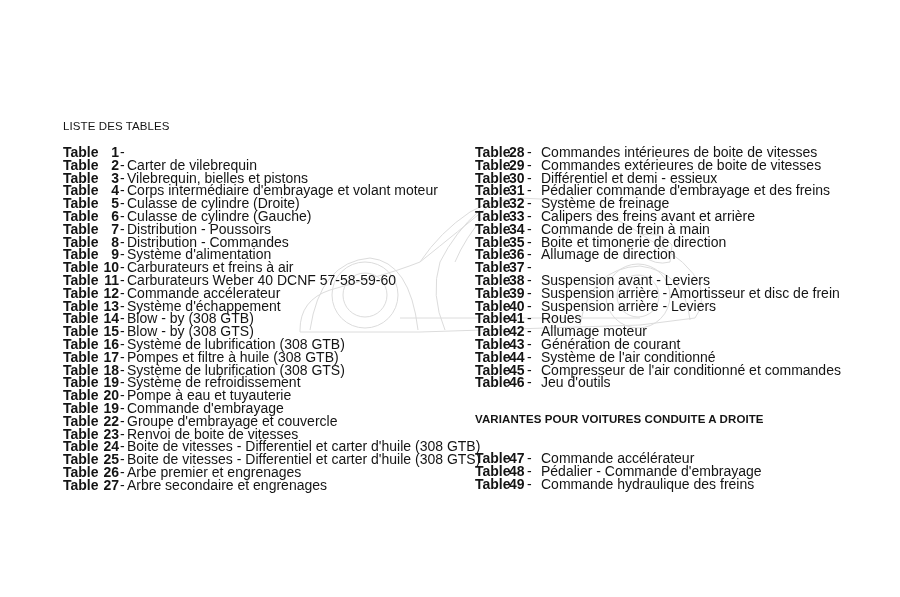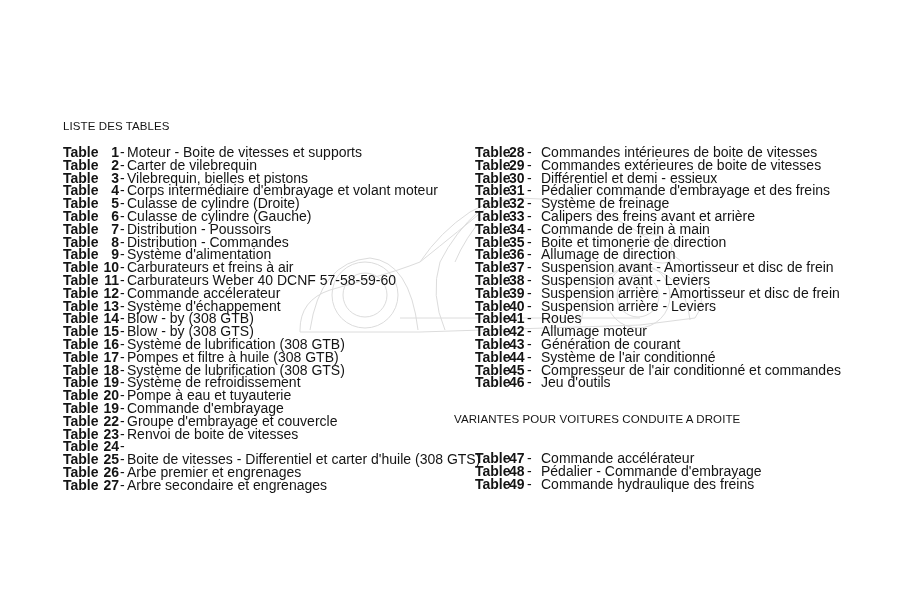--- a/index.html
+++ b/index.html
@@ -58,21 +58,20 @@
   </g>
 </svg>
 
 <div class="heading" style="left:63px; top:120px;">LISTE DES TABLES</div>
 
 <div class="col" id="left-col" style="left:63px; top:146px; width:360px;">
     <div class="row">
       <span class="lbl">Table</span>
       <span class="num">1</span>
       <span class="dash">-</span>
-      <span class="desc">Moteur - Boite de vitesses et supports</span>
     </div>
     <div class="row">
       <span class="lbl">Table</span>
       <span class="num">2</span>
       <span class="dash">-</span>
       <span class="desc">Carter de vilebrequin</span>
     </div>
     <div class="row">
       <span class="lbl">Table</span>
       <span class="num">3</span>
@@ -196,20 +195,21 @@
     <div class="row">
       <span class="lbl">Table</span>
       <span class="num">23</span>
       <span class="dash">-</span>
       <span class="desc">Renvoi de boite de vitesses</span>
     </div>
     <div class="row">
       <span class="lbl">Table</span>
       <span class="num">24</span>
       <span class="dash">-</span>
+      <span class="desc">Boite de vitesses - Differentiel et carter d'huile (308 GTB)</span>
     </div>
     <div class="row">
       <span class="lbl">Table</span>
       <span class="num">25</span>
       <span class="dash">-</span>
       <span class="desc">Boite de vitesses - Differentiel et carter d'huile (308 GTS)</span>
     </div>
     <div class="row">
       <span class="lbl">Table</span>
       <span class="num">26</span>
@@ -276,21 +276,20 @@
     <div class="row">
       <span class="lbl">Table</span>
       <span class="num">36</span>
       <span class="dash">-</span>
       <span class="desc">Allumage de direction</span>
     </div>
     <div class="row">
       <span class="lbl">Table</span>
       <span class="num">37</span>
       <span class="dash">-</span>
-      <span class="desc">Suspension avant - Amortisseur et disc de frein</span>
     </div>
     <div class="row">
       <span class="lbl">Table</span>
       <span class="num">38</span>
       <span class="dash">-</span>
       <span class="desc">Suspension avant - Leviers</span>
     </div>
     <div class="row">
       <span class="lbl">Table</span>
       <span class="num">39</span>
@@ -334,21 +333,21 @@
       <span class="desc">Compresseur de l'air conditionné et commandes</span>
     </div>
     <div class="row">
       <span class="lbl">Table</span>
       <span class="num">46</span>
       <span class="dash">-</span>
       <span class="desc">Jeu d'outils</span>
     </div>
   </div>
 
-<div class="heading" style="left:454px; top:413px;">VARIANTES POUR VOITURES CONDUITE A DROITE</div>
+<div class="heading" style="left:475px; top:413px;font-weight:bold;">VARIANTES POUR VOITURES CONDUITE A DROITE</div>
 
 <div class="col" id="variant-col" style="left:475px; top:452px; width:360px;">
     <div class="row">
       <span class="lbl">Table</span>
       <span class="num">47</span>
       <span class="dash">-</span>
       <span class="desc">Commande accélérateur</span>
     </div>
     <div class="row">
       <span class="lbl">Table</span>

